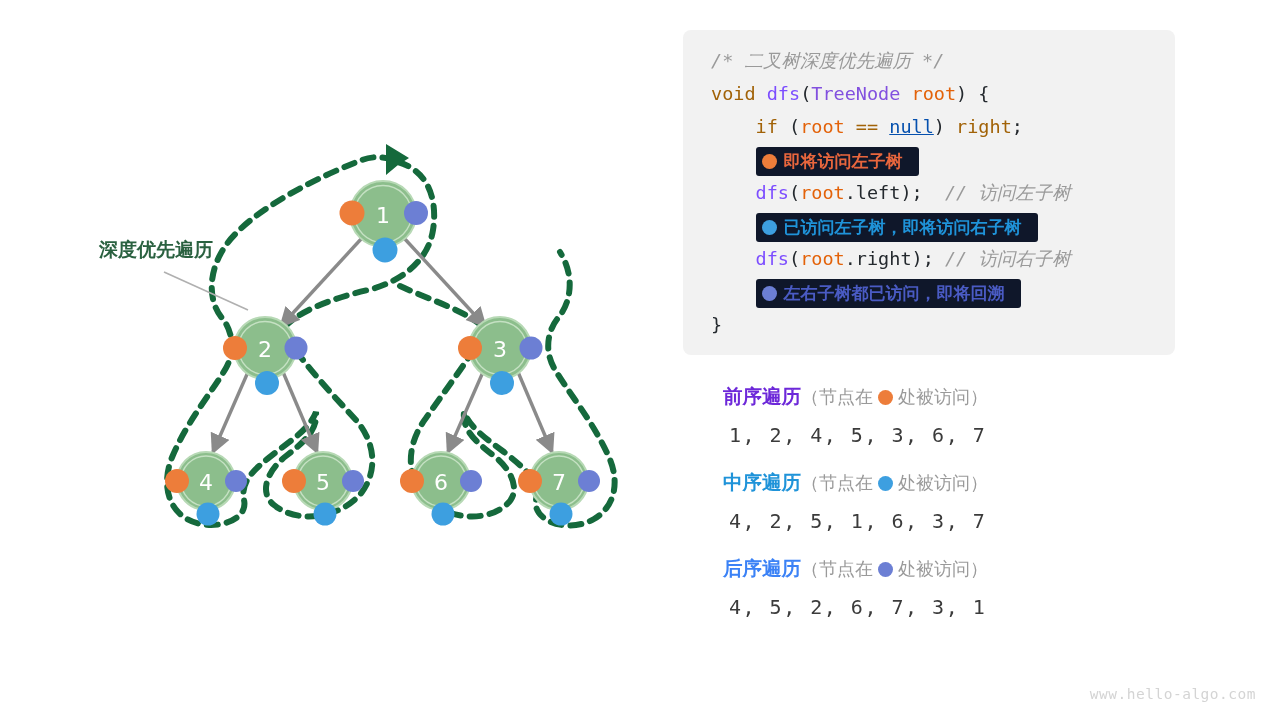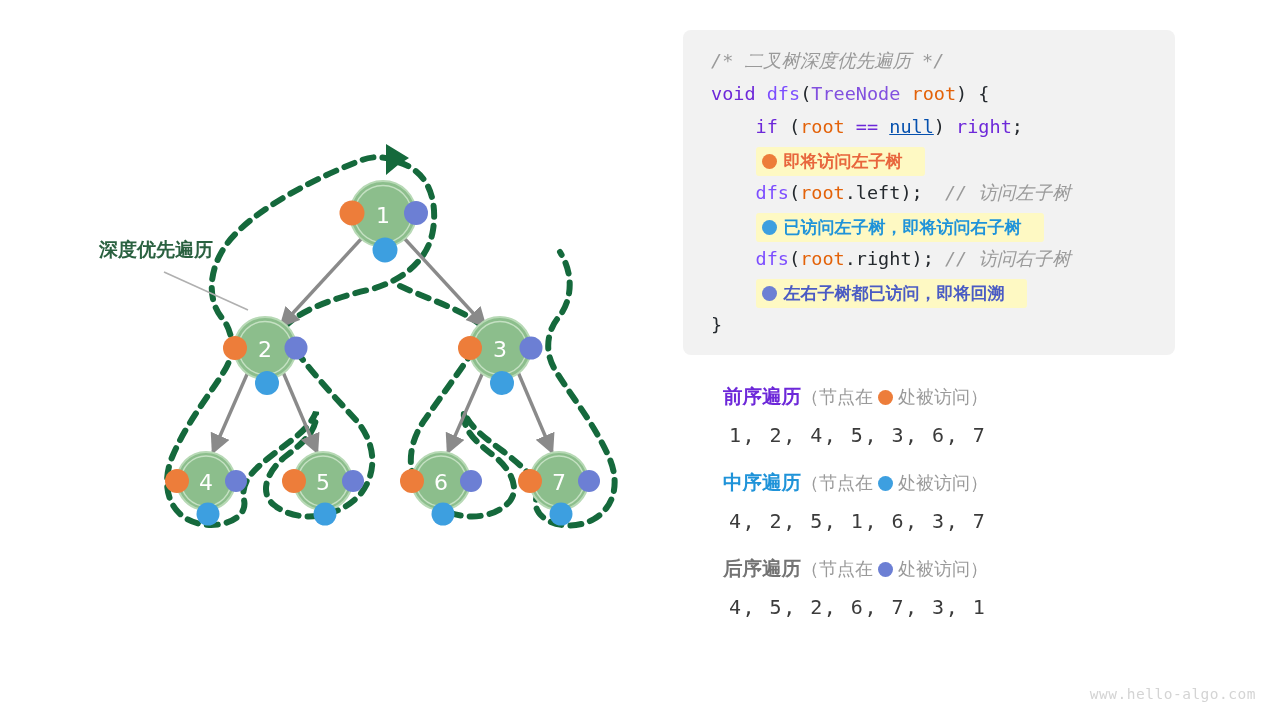--- a/index.html
+++ b/index.html
@@ -57,32 +57,32 @@
   }
   .code-line {
     font-family: "DejaVu Sans Mono", monospace;
     font-size: 18.5px;
     line-height: 33px;
     white-space: pre;
     padding-left: 28px;
     color: #24292e;
   }
   .tok-cmt   { color: #9a9a9a; font-style: italic; }
-  .tok-kw    { color: #6d28d9; }
+  .tok-kw    { color: #a16207; }
   .tok-fn    { color: #7c4dff; }
   .tok-type  { color: #8250df; }
   .tok-var   { color: #e36209; }
   .tok-num   { color: #0550ae; text-decoration: underline; }
   .tok-punc  { color: #24292e; }
 
   .anno {
     display: inline-block;
-    background: #fef9c3;
+    background: #0f172a;
     border-radius: 3px;
-    padding: 1px 22px 2px 6px;
+    padding: 1px 16px 2px 6px;
     font-family: "DejaVu Sans", sans-serif;
     font-size: 17px;
     font-weight: bold;
     line-height: 26px;
     vertical-align: middle;
   }
   .anno .dot {
     display: inline-block;
     width: 15px;
     height: 15px;
@@ -129,21 +129,21 @@
     font-size: 20px;
     color: #3b3b3b;
     letter-spacing: 1.5px;
     padding-left: 6px;
     margin-bottom: 19px;
     line-height: 30px;
     margin-top: 9px;
   }
   .c-pre  { color: #6d28d9; }
   .c-in   { color: #1f93d9; }
-  .c-post { color: #737373; font-family: Liberation Serif, serif; }
+  .c-post { color: #3b82f6; font-family: Liberation Serif, serif; }
 
   
   #watermark {
     position: absolute;
     right: 24px;
     bottom: 18px;
     font-family: "DejaVu Sans Mono", monospace;
     font-size: 14.5px;
     color: #d4d4d4;
     letter-spacing: 0.5px;

